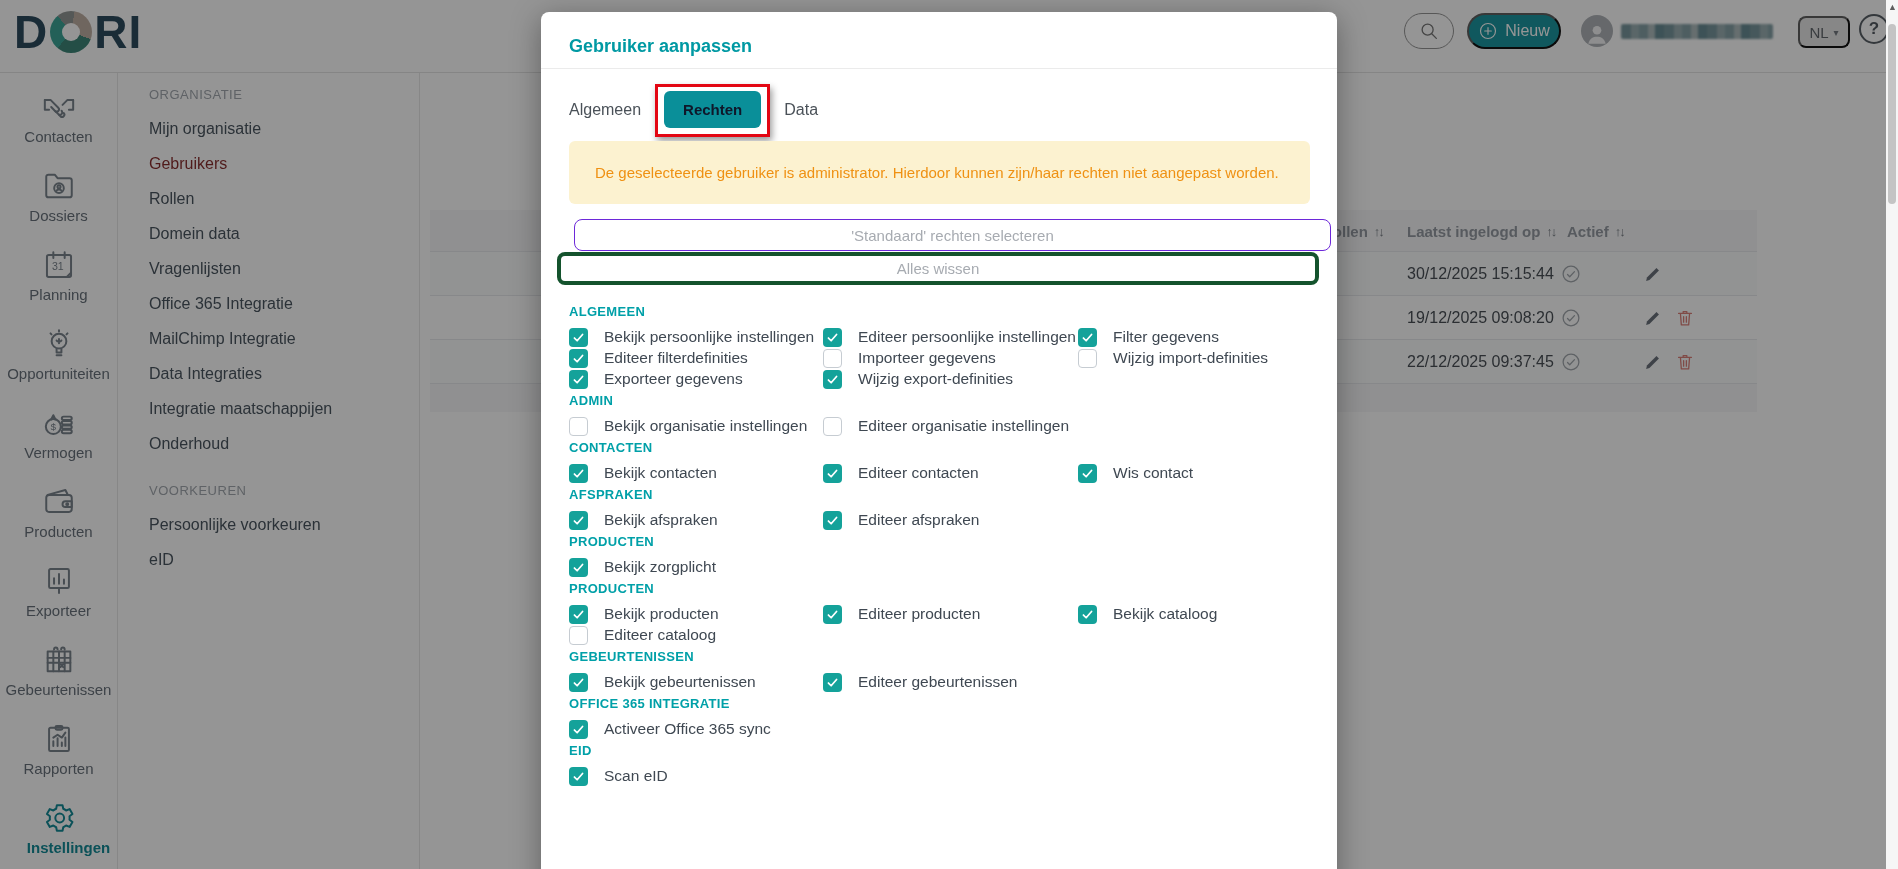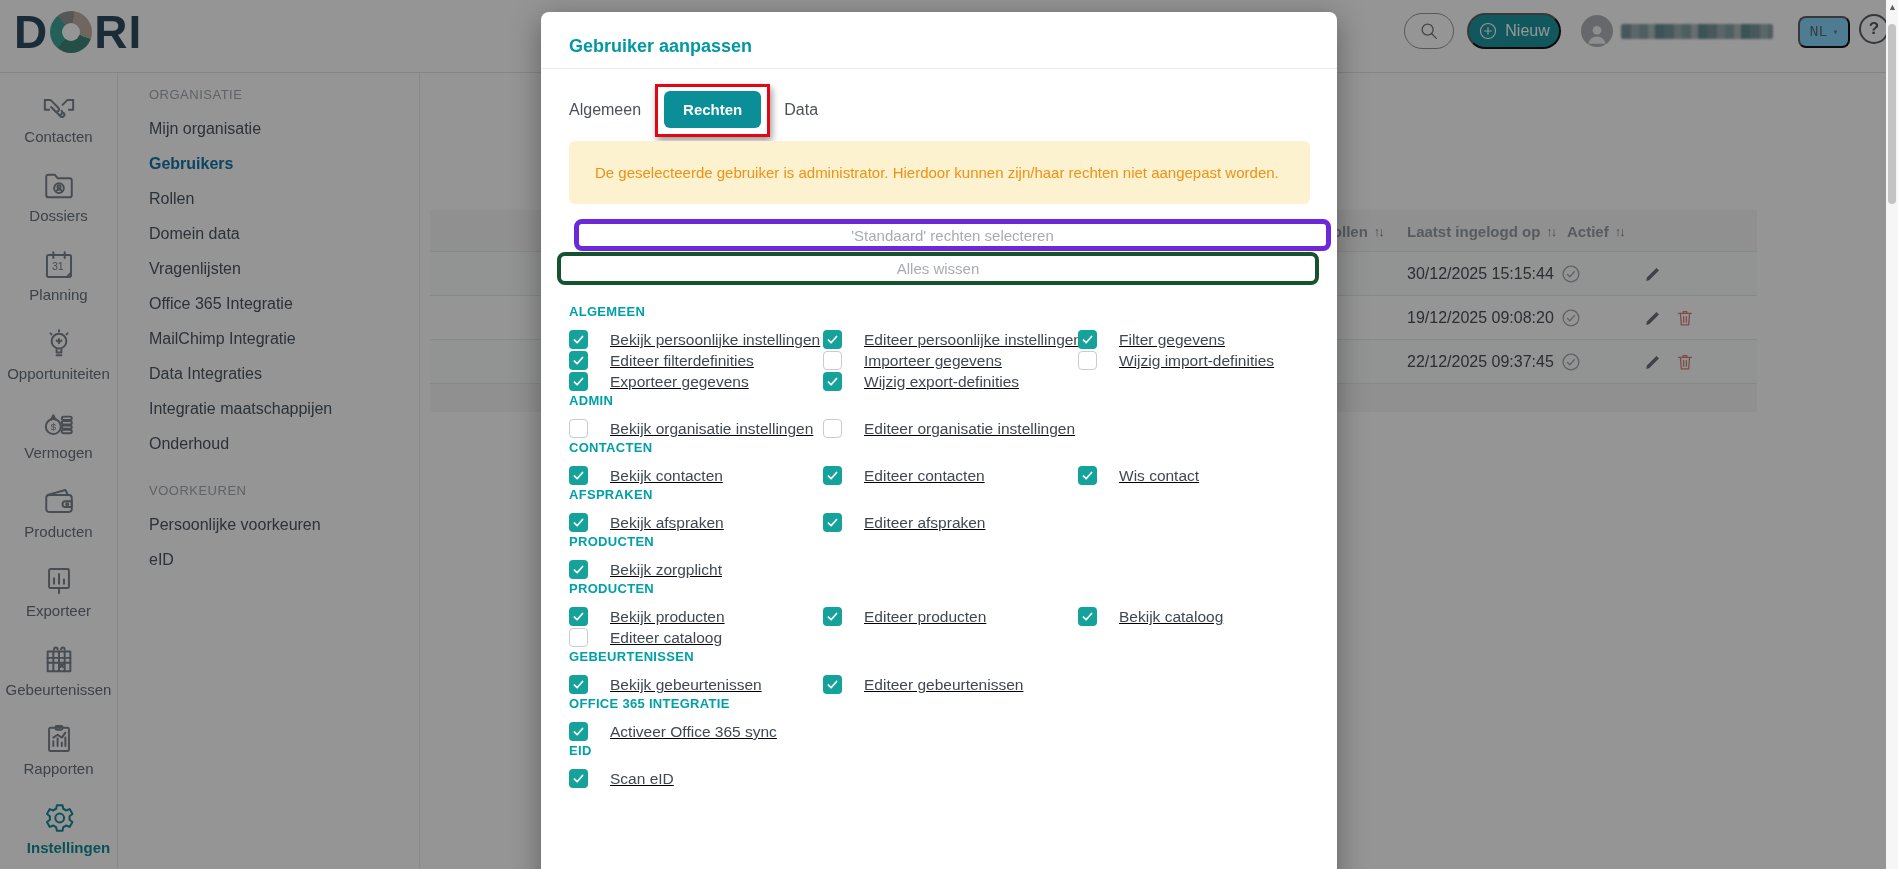--- a/index.html
+++ b/index.html
@@ -17,38 +17,38 @@
   #logo{position:absolute;left:14px;top:8px;display:flex;align-items:center;height:48px;font-weight:800;font-size:46px;color:var(--navy);letter-spacing:1px;}
   #logo .swirl{width:42px;height:42px;border-radius:50%;margin:0 2px;position:relative;
     background:conic-gradient(from 220deg,#2e9e8f 0 100deg,#8a8f8d 100deg 150deg,#b9a89b 150deg 250deg,#2f7d6e 250deg 360deg);}
   #logo .swirl::after{content:"";position:absolute;left:12px;top:12px;width:18px;height:18px;border-radius:50%;background:#fff;}
   .pillbtn{position:absolute;display:flex;align-items:center;justify-content:center;border-radius:22px;}
   #search-btn{left:1404px;top:13px;width:50px;height:36px;border:1.5px solid #8d8d8d;background:#fff;color:#6b6b6b;}
   #new-btn{left:1467px;top:13px;width:94px;height:36px;background:var(--btn-teal);color:#fff;font-size:16px;gap:7px;}
   #avatar{left:1581px;top:15px;width:32px;height:32px;border-radius:50%;background:#a9adb2;overflow:hidden;display:flex;align-items:flex-end;justify-content:center;}
   #user-name-redacted{left:1621px;top:24px;width:152px;height:15px;border-radius:2px;filter:blur(1.2px);
     background:repeating-linear-gradient(90deg,#6e8f96 0 10px,#93a9ad 10px 18px,#7c9aa0 18px 27px,#a8b8ba 27px 34px,#5d838c 34px 43px);}
-  #lang-btn{left:1798px;top:16px;width:52px;height:32px;background:#7dd3fc;border-radius:8px;color:#555b61;font-size:15px;gap:5px;font-family:Liberation Mono, monospace;}
+  #lang-btn{left:1798px;top:16px;width:52px;height:32px;background:#e5e5e5;border-radius:8px;color:#555b61;font-size:15px;gap:5px;}
   #help-btn{left:1859px;top:14px;width:30px;height:30px;border:2px solid #4d545b;border-radius:50%;color:#474e55;font-size:17px;font-weight:700;background:transparent;}
 
   
   #nav-sidebar{position:absolute;left:0;top:73px;width:118px;height:796px;background:#fff;border-right:1px solid #e5e5e5;}
   .nav-item{height:79px;display:flex;flex-direction:column;align-items:center;justify-content:center;gap:5px;color:var(--tx-gray);cursor:pointer;}
   .nav-item:first-child{margin-top:4px;}
   .nav-item .ic{width:34px;height:34px;color:#707a84;}
   .nav-item .ic svg{width:100%;height:100%;}
   .nav-item .lbl{font-size:15px;text-align:center;line-height:1;}
   .nav-item.active .lbl{color:#00828f;font-weight:700;margin-left:20px;}
   .nav-item.active .ic{color:#00828f;}
 
   
   #menu-sidebar{position:absolute;left:119px;top:73px;width:301px;height:796px;background:#fff;border-right:1px solid #e5e5e5;padding:12px 0 0 30px;}
   .menu-title{font-size:13px;font-weight:400;color:#9ba1a8;letter-spacing:.5px;height:18px;display:flex;align-items:center;margin-bottom:8px;}
   .menu-item{height:35px;display:flex;align-items:center;font-size:16px;color:#3c4853;cursor:pointer;}
-  .menu-item.active{color:#0369a1;font-weight:700;}
+  .menu-item.active{color:#7f1d1d;font-weight:400;}
   .menu-section + .menu-section{margin-top:20px;}
 
   
   #content{position:absolute;left:421px;top:73px;width:1477px;height:796px;background:#fff;}
   #table-search-box{position:absolute;left:799px;top:139px;width:123px;height:38px;background:#fff;border:1px solid #d6d6d6;border-radius:8px;}
   #users-table{position:absolute;left:9px;top:137px;width:1327px;height:202px;font-size:16px;color:#3b4249;}
   #users-table .thead{position:relative;height:42px;background:#f5f6f7;border-bottom:1px solid var(--line);}
   #users-table .th{position:absolute;top:0;height:42px;display:flex;align-items:center;gap:6px;font-weight:700;font-size:15px;color:#8d939b;}
   .sort{font-size:13px;color:#6d737b;letter-spacing:-2px;}
   #users-table .trow{position:relative;height:44px;border-bottom:1px solid var(--line);}
@@ -66,36 +66,36 @@
   #scroll-up{position:absolute;left:2px;top:3px;width:8px;height:8px;color:#5f5f5f;font-size:9px;line-height:8px;text-align:center;}
   #scroll-thumb{position:absolute;left:2px;top:24px;width:8px;height:180px;background:#c4c4c4;border-radius:4px;}
 
   
   #modal{position:absolute;left:541px;top:12px;width:796px;height:900px;background:#fff;border-radius:8px;
     box-shadow:0 6px 30px rgba(0,0,0,.35);z-index:20;}
   #modal-title{position:absolute;left:28px;top:24px;font-size:18px;font-weight:700;color:var(--accent);}
   #modal-hr{position:absolute;left:0;top:56px;width:100%;border-bottom:1px solid #ebebeb;}
   #modal-tabs{position:absolute;left:28px;top:66px;height:64px;display:flex;align-items:center;gap:14px;}
   .tab{font-size:16px;color:#4a5158;background:none;border:none;cursor:pointer;font-family:inherit;}
-  .tab.active{background:var(--btn-teal);color:#ffffff;font-weight:700;font-size:15px;padding:10px 19px;border-radius:6px;}
+  .tab.active{background:var(--btn-teal);color:#0f172a;font-weight:700;font-size:15px;padding:10px 19px;border-radius:6px;}
   .red-annotation{border:3px solid var(--ann-red);padding:4px 6px 6px 6px;box-shadow:2px 4px 7px rgba(0,0,0,.4);}
 
   #modal-warning{position:absolute;left:28px;top:129px;width:741px;height:63px;background:var(--warn-bg);border-radius:6px;
     display:flex;align-items:center;padding-left:26px;font-size:15px;color:var(--warn-tx);}
-  #standard-rights-select{position:absolute;left:33px;top:207px;width:757px;height:32px;border:5px solid #6d28d9;border-radius:8px;
+  #standard-rights-select{position:absolute;left:33px;top:207px;width:757px;height:32px;border:1px solid #6d28d9;border-radius:8px;
     display:flex;align-items:center;justify-content:center;font-size:15px;color:#a7abb1;background:#fff;cursor:pointer;}
   #clear-all-btn{position:absolute;left:16px;top:240px;width:762px;height:33px;border:4px solid #14532d;border-radius:8px;
     display:flex;align-items:center;justify-content:center;font-size:15px;color:#a7abb1;background:#fff;cursor:pointer;font-family:inherit;}
 
   #permission-sections{position:absolute;left:28px;top:292px;width:740px;}
   .perm-section{margin-top:2px;}
   .perm-section:first-child{margin-top:0;}
   .perm-title{font-size:13px;font-weight:700;color:#00a0a8;letter-spacing:.3px;height:16px;margin-bottom:8px;}
   .perm-row{display:grid;grid-template-columns:254px 255px auto;height:21px;align-items:center;}
-  .perm-item{display:flex;align-items:flex-end;gap:22px;height:21px;text-decoration:underline;}
+  .perm-item{display:flex;align-items:flex-start;gap:16px;height:21px;}
   .cb{width:19px;height:19px;border-radius:4px;flex:none;display:flex;align-items:center;justify-content:center;cursor:pointer;}
   .cb.checked{background:var(--cb-teal);}
   .cb.unchecked{background:#fff;border:1.5px solid #c6ccd2;}
   .cb svg{width:13px;height:13px;}
   .perm-label{font-size:15.5px;color:var(--tx-dark);white-space:nowrap;}
 </style>
 </head>
 <body>
 
 <div id="topbar">

